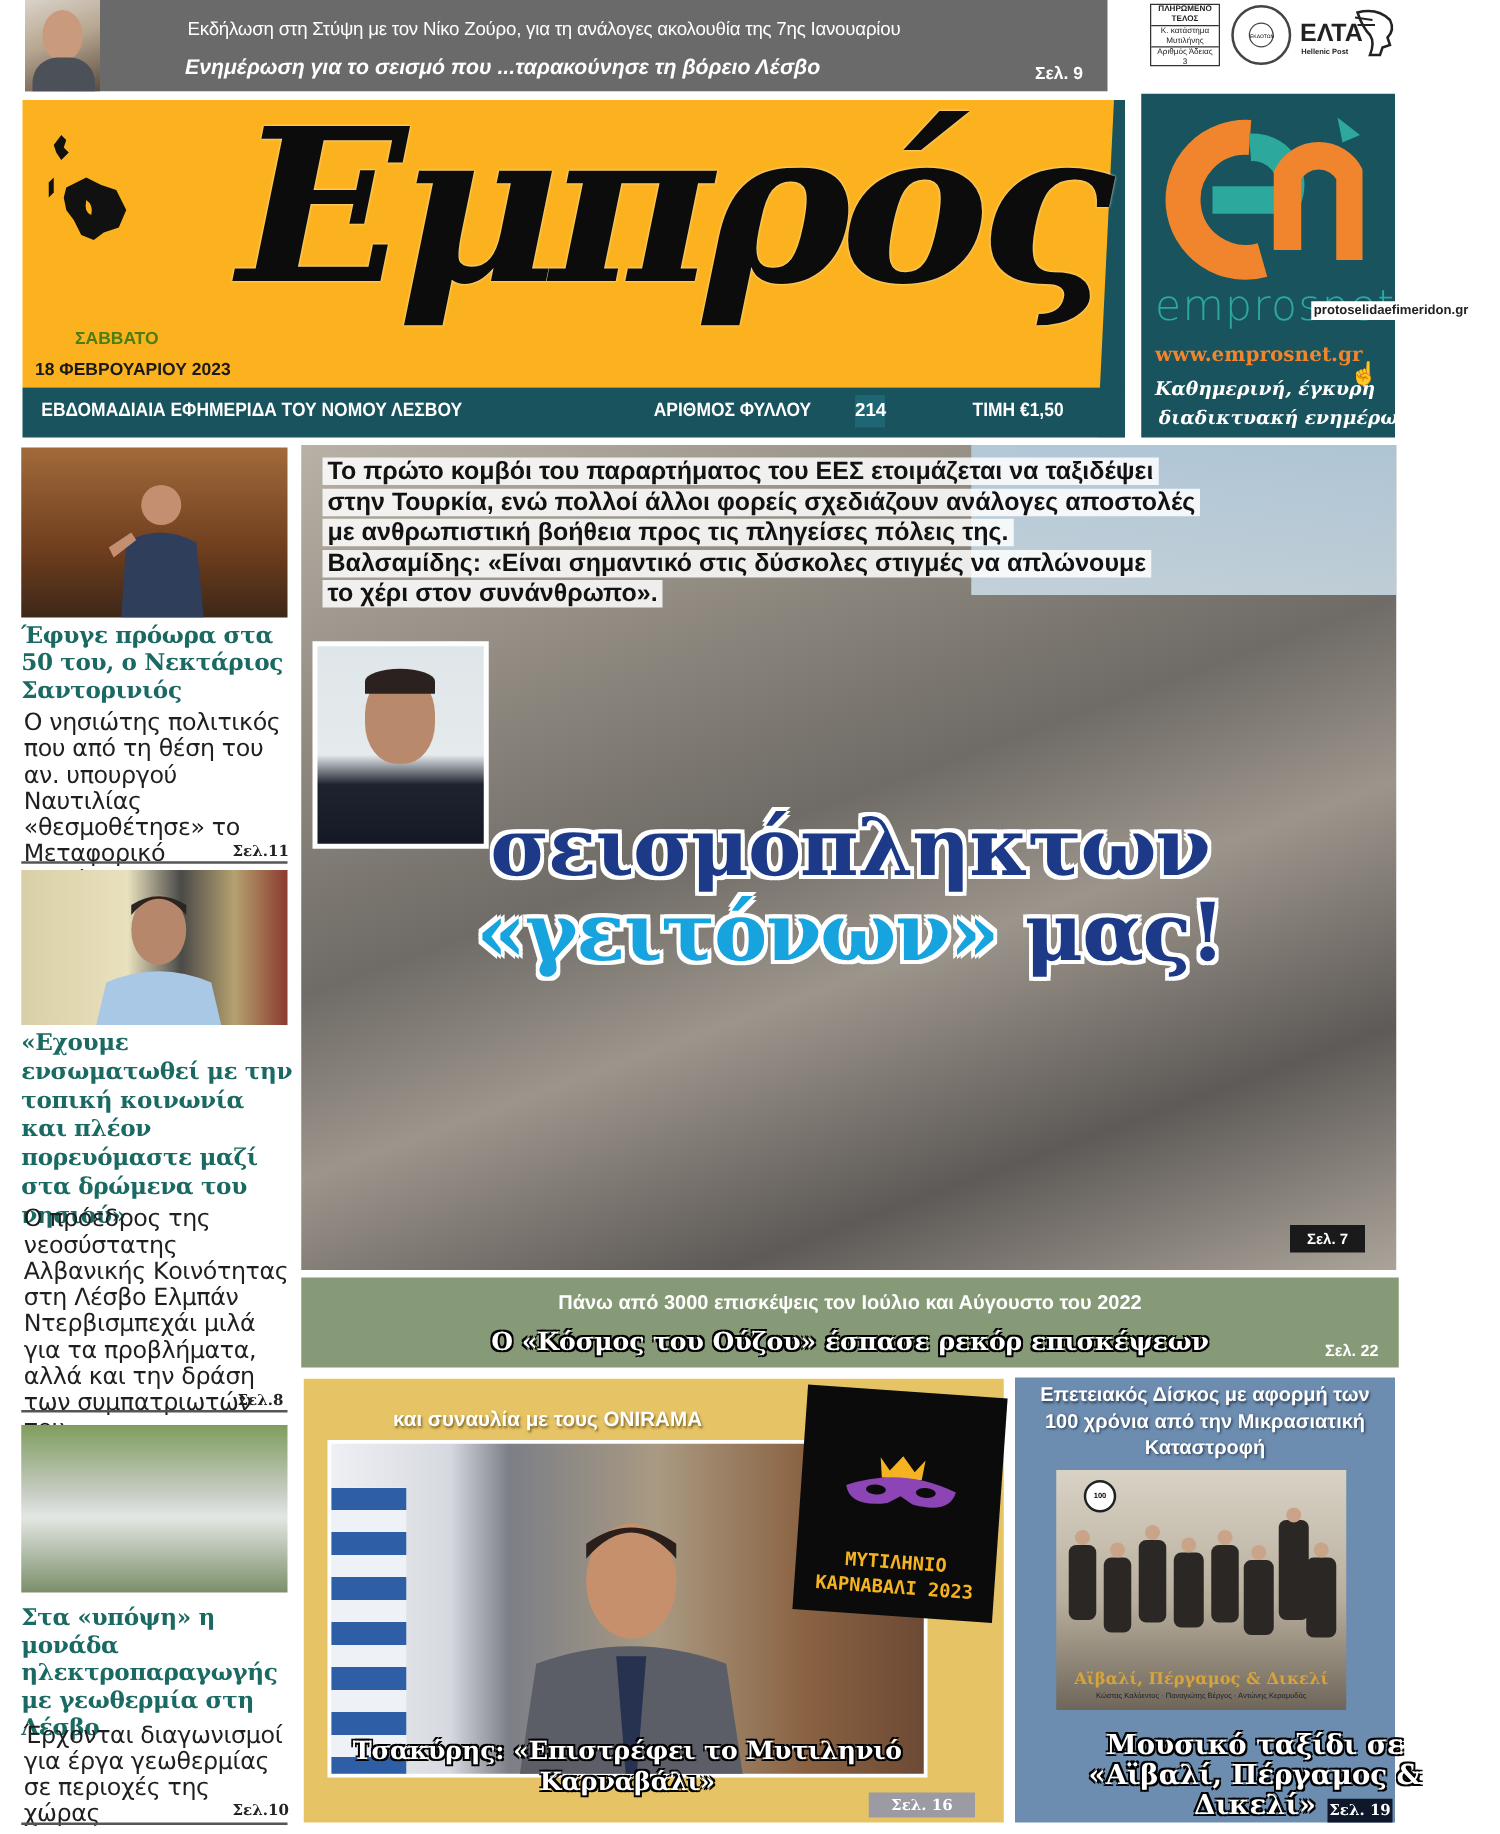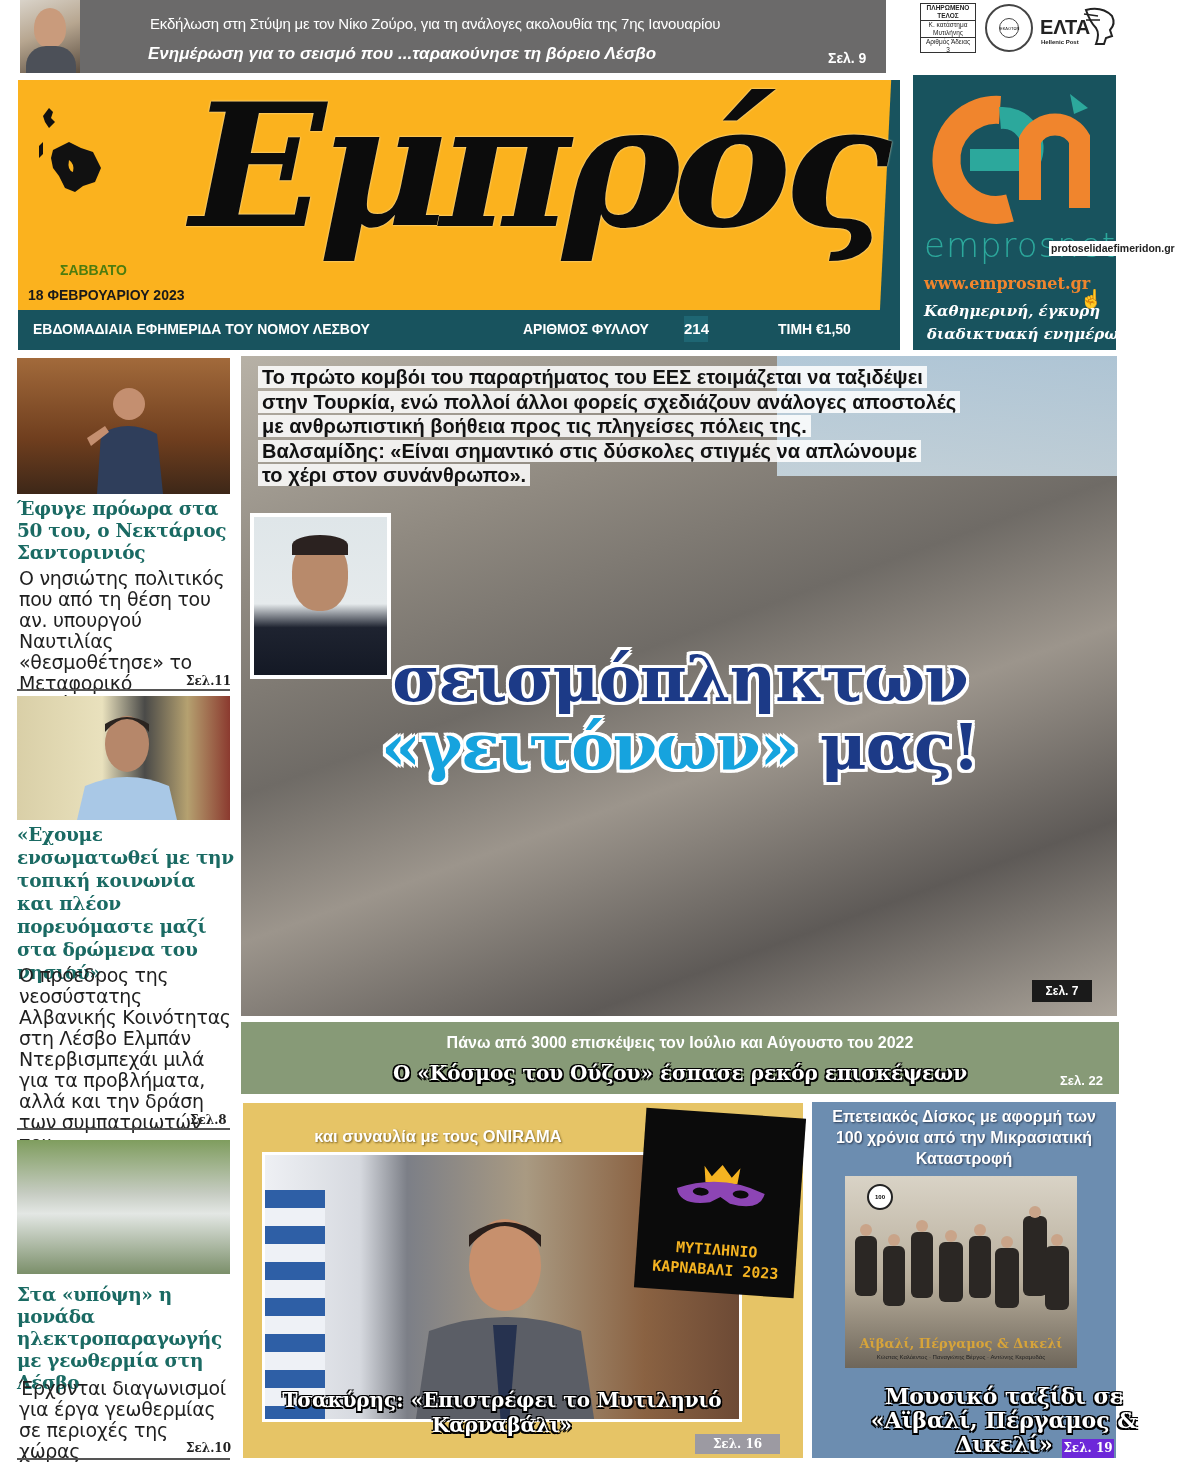--- a/index.html
+++ b/index.html
@@ -94,21 +94,21 @@
 
   
   .disc { left: 812px; top: 1102px; width: 304px; height: 356px; background: #6c8db0; }
   .disc-sub { left: 812px; top: 1106px; width: 304px; text-align: center; color: #fff; font-size: 16px; font-weight: bold; line-height: 21px; text-shadow: 1px 1px 2px #2b3b54; }
   .disc-photo { left: 845px; top: 1176px; width: 232px; height: 192px; background: linear-gradient(180deg, #d9d3c6 0%, #b7ad9b 55%, #6e665a 100%); overflow: hidden; }
   .disc-band { position:absolute; left: 0; top: 30px; width: 100%; height: 110px; }
   .disc-title { position:absolute; left: 0; width: 100%; top: 160px; text-align: center; color: #d7a43a; font-size: 13px; font-family: "DejaVu Serif", serif; font-weight: bold; }
   .disc-names { position:absolute; left: 0; width: 100%; top: 178px; text-align: center; color: #222; font-size: 6px; }
   .disc-badge { position:absolute; left: 22px; top: 8px; width: 26px; height: 26px; border-radius: 50%; background: #fff; border: 2px solid #222; font-size: 6px; text-align: center; line-height: 22px; font-weight: bold;}
   .disc-head { left: 812px; top: 1384px; width: 304px; text-align: center; color: #fff; font-family: "DejaVu Serif", serif; font-size: 22px; font-weight: bold; line-height: 24px; text-shadow: 1.5px 1.5px 0 #000, -1.5px -1.5px 0 #000, 1.5px -1.5px 0 #000, -1.5px 1.5px 0 #000; margin-left: 40px; }
-  .disc-page { left: 1062px; top: 1439px; width: 52px; height: 19px; background: #6d28d9; color: #fff; font-size: 12px; font-weight: bold; text-align: center; line-height: 19px; font-family: "DejaVu Serif", serif;}
+  .disc-page { left: 1062px; top: 1439px; width: 52px; height: 19px; background: #0f172a; color: #fff; font-size: 12px; font-weight: bold; text-align: center; line-height: 19px; font-family: "DejaVu Serif", serif;}
 </style>
 </head>
 <body>
 
 <div class="abs top-banner"></div>
 <div class="abs top-photo">
     <div class="face"></div>
     <div class="body"></div>
   </div>
 <div class="abs top-l1">Εκδήλωση στη Στύψη με τον Νίκο Ζούρο, για τη ανάλογες ακολουθία της 7ης Ιανουαρίου</div>

